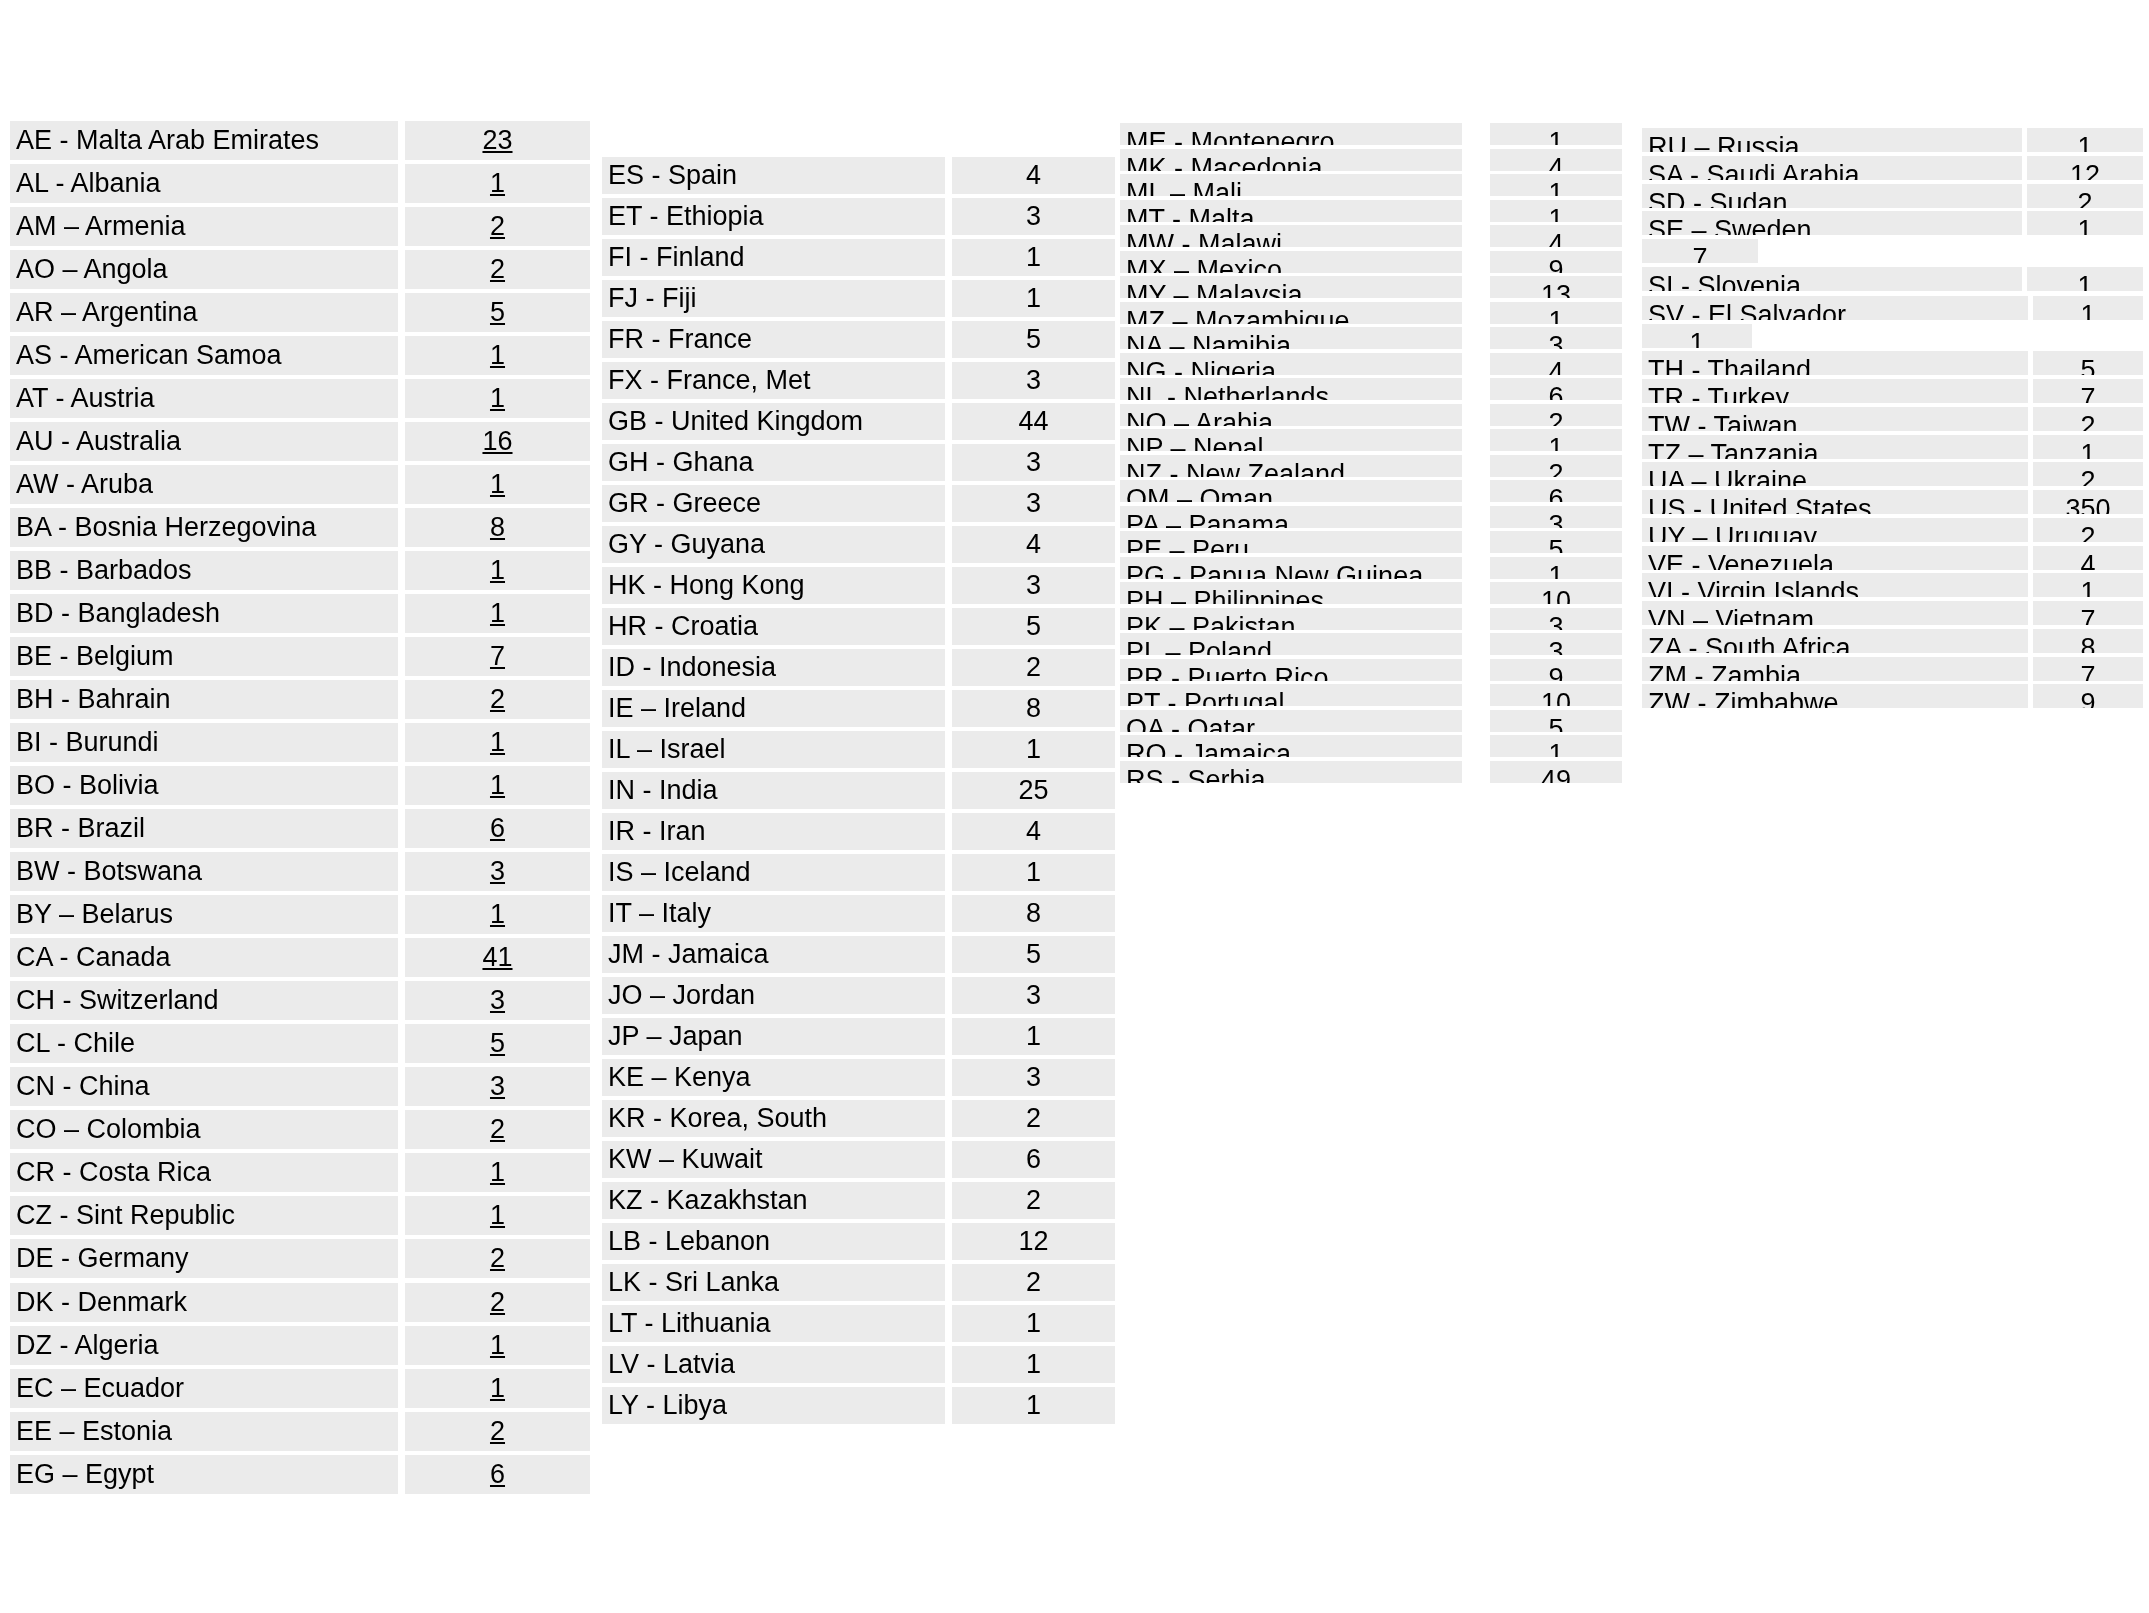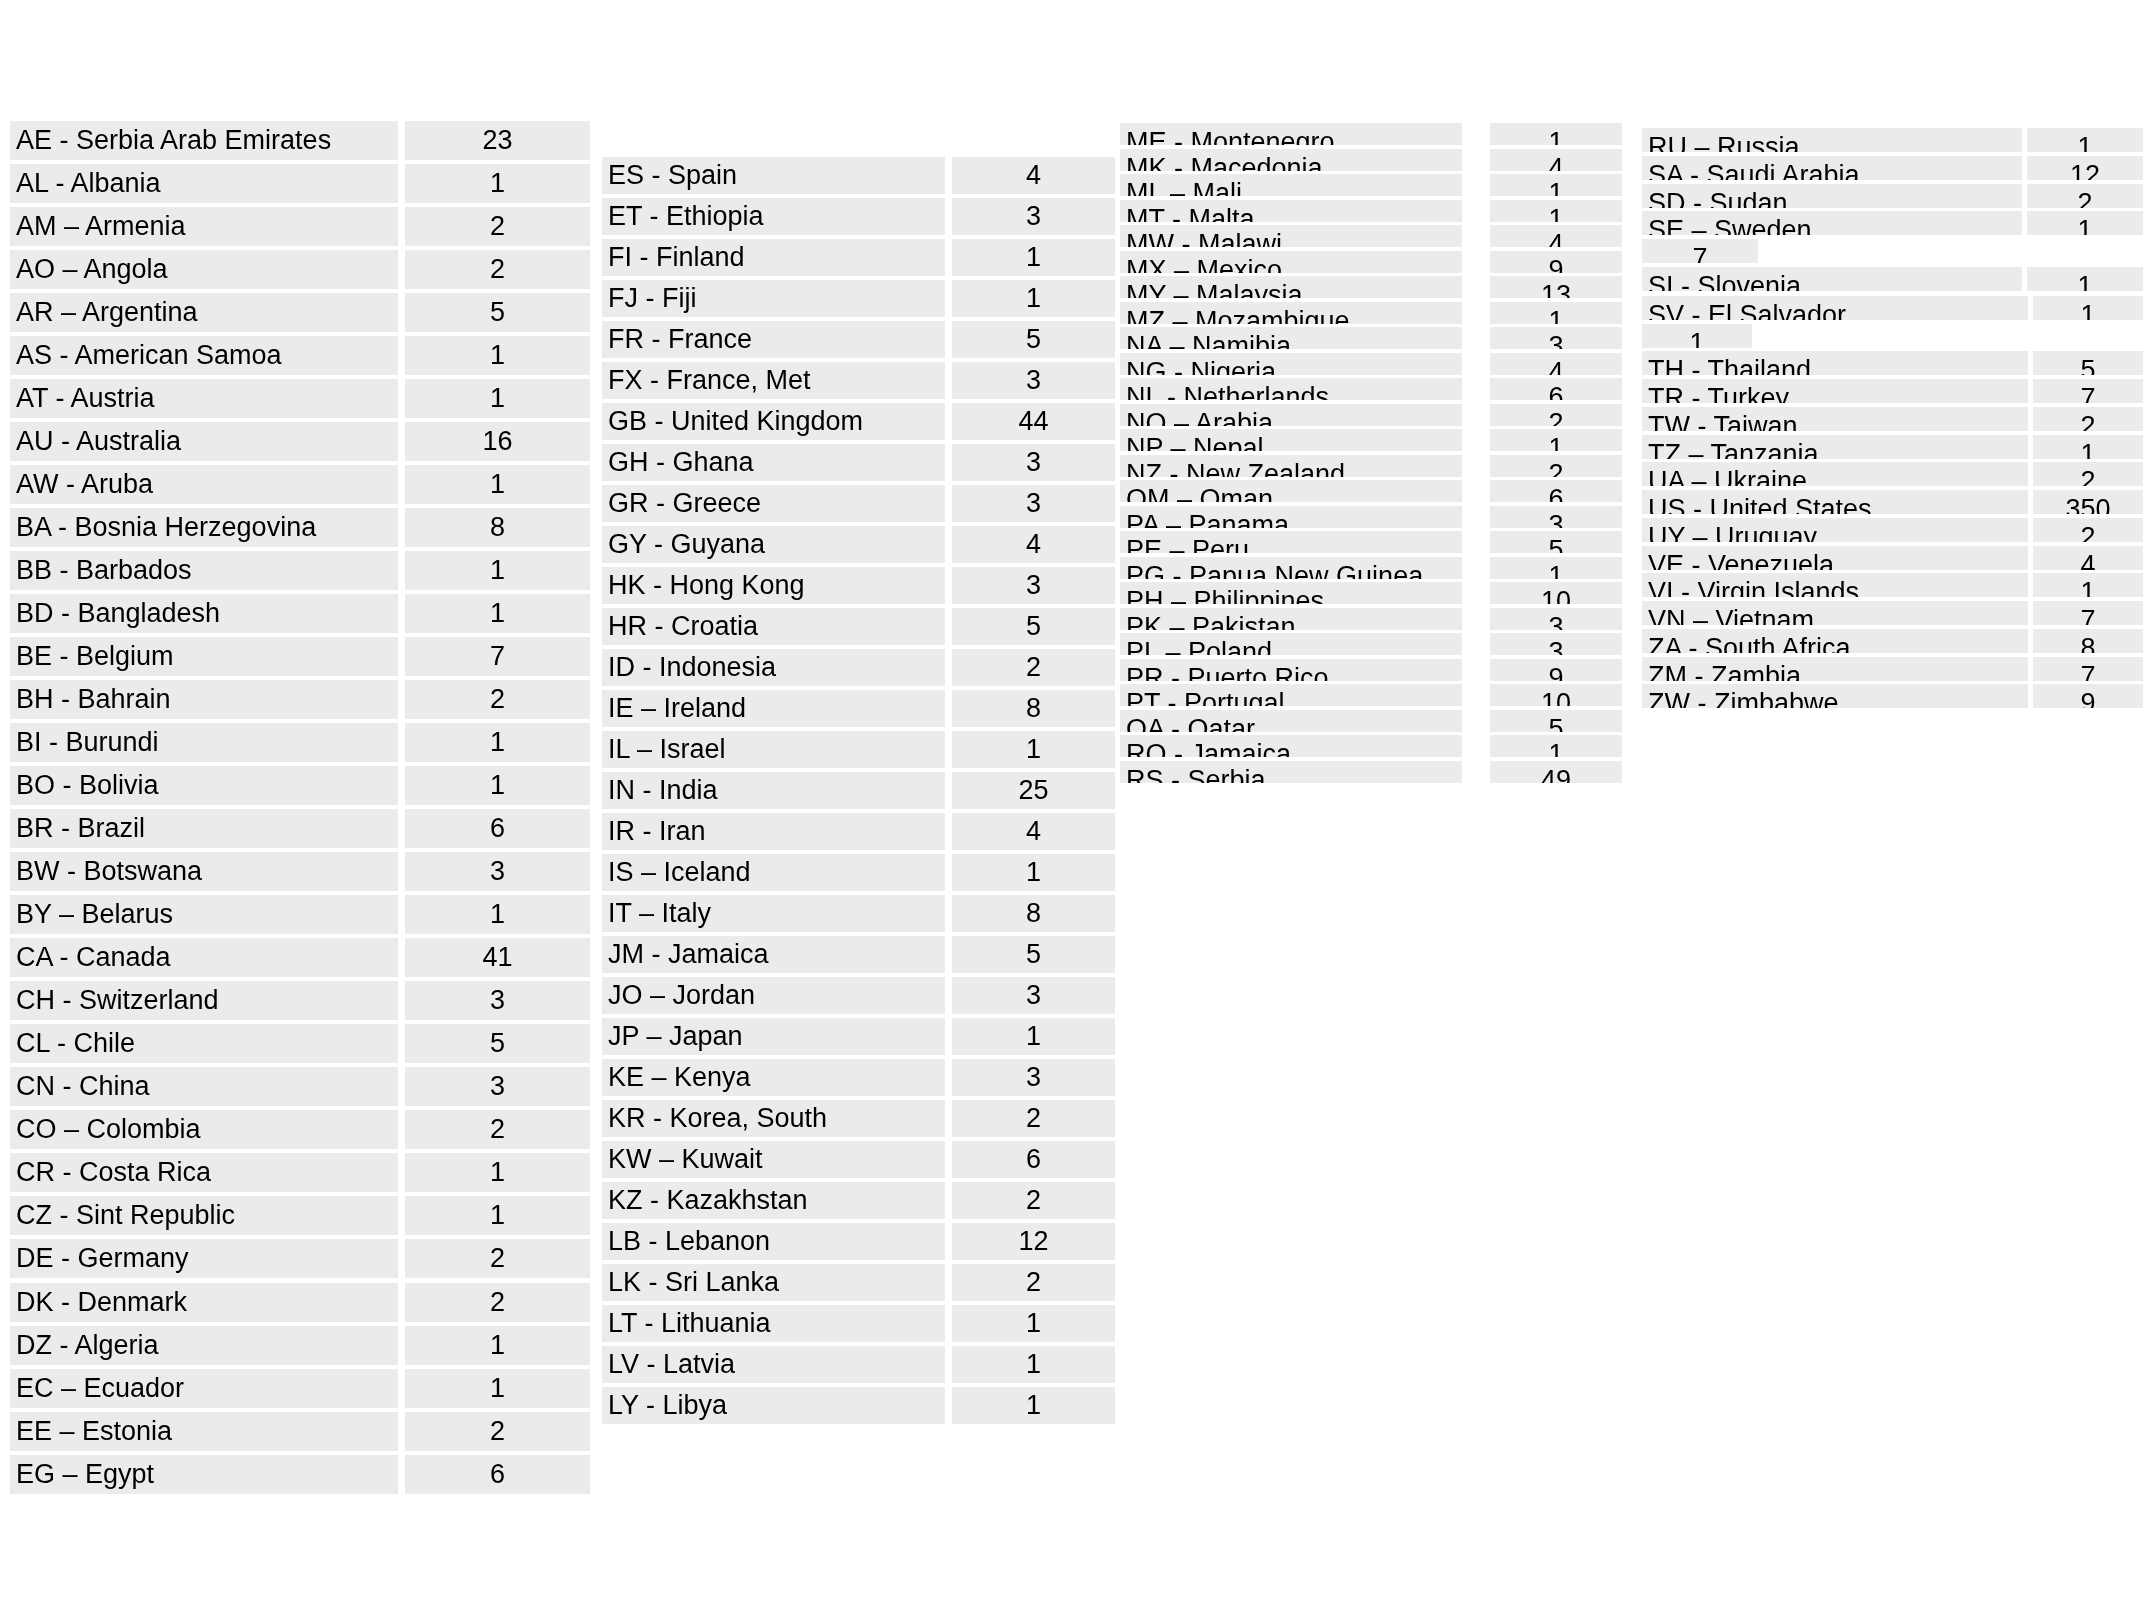--- a/index.html
+++ b/index.html
@@ -21,21 +21,21 @@
     overflow: hidden;
   }
   .name { padding-left: 6px; box-sizing: border-box; }
   .value { text-align: center; }
 
   
   .col1 { left: 10px;  top: 121px; }
   .col1 .row { height: 39px; margin-bottom: 4px; }
   .col1 .name, .col1 .value { line-height: 39px; }
   .col1 .name  { width: 388px; margin-right: 7px; }
-  .col1 .value { width: 185px; }
+  .col1 .value { width: 185px; text-decoration: underline; }
 
   
   .col2 { left: 602px; top: 121px; margin-top: 36px; }
   .col2 .row { height: 37px; margin-bottom: 4px; }
   .col2 .name, .col2 .value { line-height: 37px; }
   .col2 .name  { width: 343px; margin-right: 7px; }
   .col2 .value { width: 163px; }
 
   
   .col3 { left: 1120px; top: 123px; }
@@ -53,21 +53,21 @@
   .col4 .block:nth-child(2) .name  { width: 386px; }
   .col4 .block:nth-child(2) .value { width: 110px; }
 </style>
 </head>
 <body>
 
 <div>
   <div class="col col1">
       <div class="block">
         <div class="row">
-          <div class="name">AE - Serbia Arab Emirates</div>
+          <div class="name">AE - Malta Arab Emirates</div>
           <div class="value">23</div>
         </div>
         <div class="row">
           <div class="name">AL - Albania</div>
           <div class="value">1</div>
         </div>
         <div class="row">
           <div class="name">AM – Armenia</div>
           <div class="value">2</div>
         </div>

